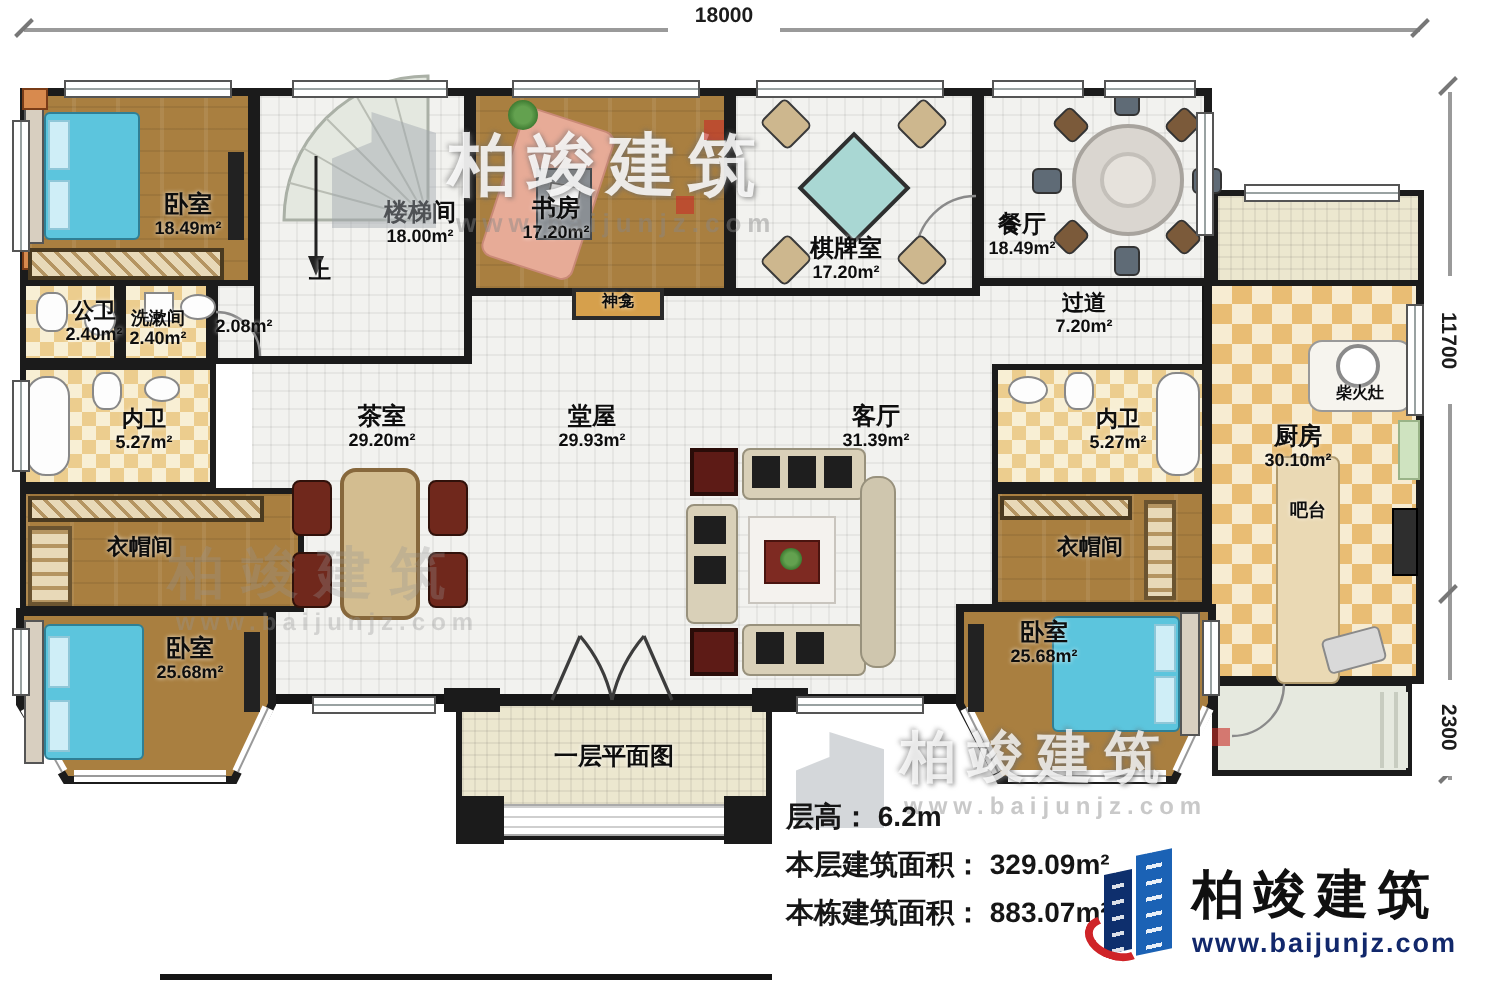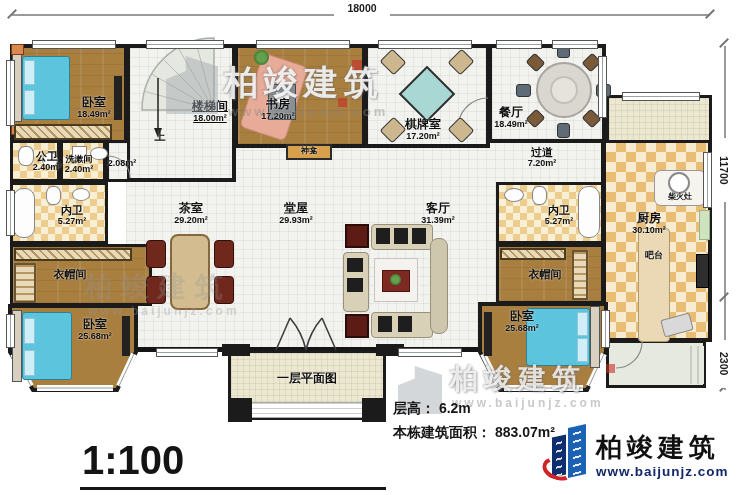--- a/index.html
+++ b/index.html
@@ -243,21 +243,21 @@
   <div class="tick" style="left:718px;top:42px;"></div>
   <div class="tick" style="left:718px;top:296px;"></div>
   <div class="tick" style="left:718px;top:386px;"></div>
   <div class="dimlabel vdim" style="left:714px;top:138px;width:16px;height:64px;">11700</div>
   <div class="dimlabel vdim" style="left:714px;top:340px;width:16px;height:48px;">2300</div>
 
   <div class="rlabel" style="left:49px;top:96px;width:90px;">
     <div class="rname big">卧室</div>
     <div class="rarea">18.49m²</div>
   </div>
-  <div class="rlabel" style="left:175px;top:100px;width:70px;text-decoration:underline;">
+  <div class="rlabel" style="left:175px;top:100px;width:70px;">
     <div class="rname big">楼梯间</div>
     <div class="rarea">18.00m²</div>
   </div>
   <div class="rlabel" style="left:150px;top:130px;width:20px;">
     <div class="rname">上</div>
   </div>
   <div class="rlabel" style="left:238px;top:98px;width:80px;">
     <div class="rname big">书房</div>
     <div class="rarea">17.20m²</div>
   </div>
@@ -341,26 +341,26 @@
   <div class="redseal" style="left:352px;top:60px;width:10px;height:10px;"></div>
   <div class="redseal" style="left:338px;top:98px;width:9px;height:9px;"></div>
   <div class="wmtext wmgray" style="left:84px;top:268px;font-size:28px;letter-spacing:9px;">柏竣建筑</div>
   <div class="wmurl" style="left:88px;top:304px;font-size:12px;color:rgba(150,150,150,.34);">www.baijunjz.com</div>
   <div class="wmglyph" style="left:398px;top:366px;width:44px;height:48px;"></div>
   <div class="wmtext" style="left:450px;top:360px;font-size:28px;color:rgba(255,255,255,.78);">柏竣建筑</div>
   <div class="wmurl" style="left:452px;top:396px;font-size:12px;">www.baijunjz.com</div>
   <div class="redseal" style="left:606px;top:364px;width:9px;height:9px;"></div>
 
   <div class="title-row" style="left:82px;top:438px;">
-    <span style="font-size:40px;">1:100</span>
   </div>
   <div class="abs" style="left:80px;top:487px;width:306px;height:3px;background:#151515;"></div>
 
   <div class="abs" style="left:393px;top:396px;width:220px;">
     <div class="stats-line">层高： 6.2m</div>
+    <div class="stats-line">本层建筑面积： 329.09m²</div>
     <div class="stats-line">本栋建筑面积： 883.07m²</div>
   </div>
 
   <div class="logo-bar" style="left:544px;top:422px;width:202px;height:70px;">
     <div class="abs" style="left:0;top:0;width:48px;height:60px;">
       <div class="abs" style="left:8px;top:14px;width:14px;height:40px;background:#0e2f6d;transform:skewY(-12deg);background-image:repeating-linear-gradient(180deg,transparent 0 6px,rgba(255,255,255,.85) 6px 8px);background-size:6px 100%;background-repeat:no-repeat;background-position:4px 0;"></div>
       <div class="abs" style="left:24px;top:4px;width:18px;height:50px;background:#1b62b5;transform:skewY(-12deg);background-image:repeating-linear-gradient(180deg,transparent 0 6px,rgba(255,255,255,.9) 6px 8px);background-size:8px 100%;background-repeat:no-repeat;background-position:5px 0;"></div>
       <div class="abs" style="left:-2px;top:36px;width:32px;height:22px;border:4px solid transparent;border-bottom:4px solid #cf2428;border-left:4px solid #cf2428;border-radius:50%;transform:rotate(18deg);"></div>
     </div>
     <div class="abs" style="left:52px;top:8px;font-size:26px;font-weight:bold;color:#101010;letter-spacing:5px;white-space:nowrap;">柏竣建筑</div>

